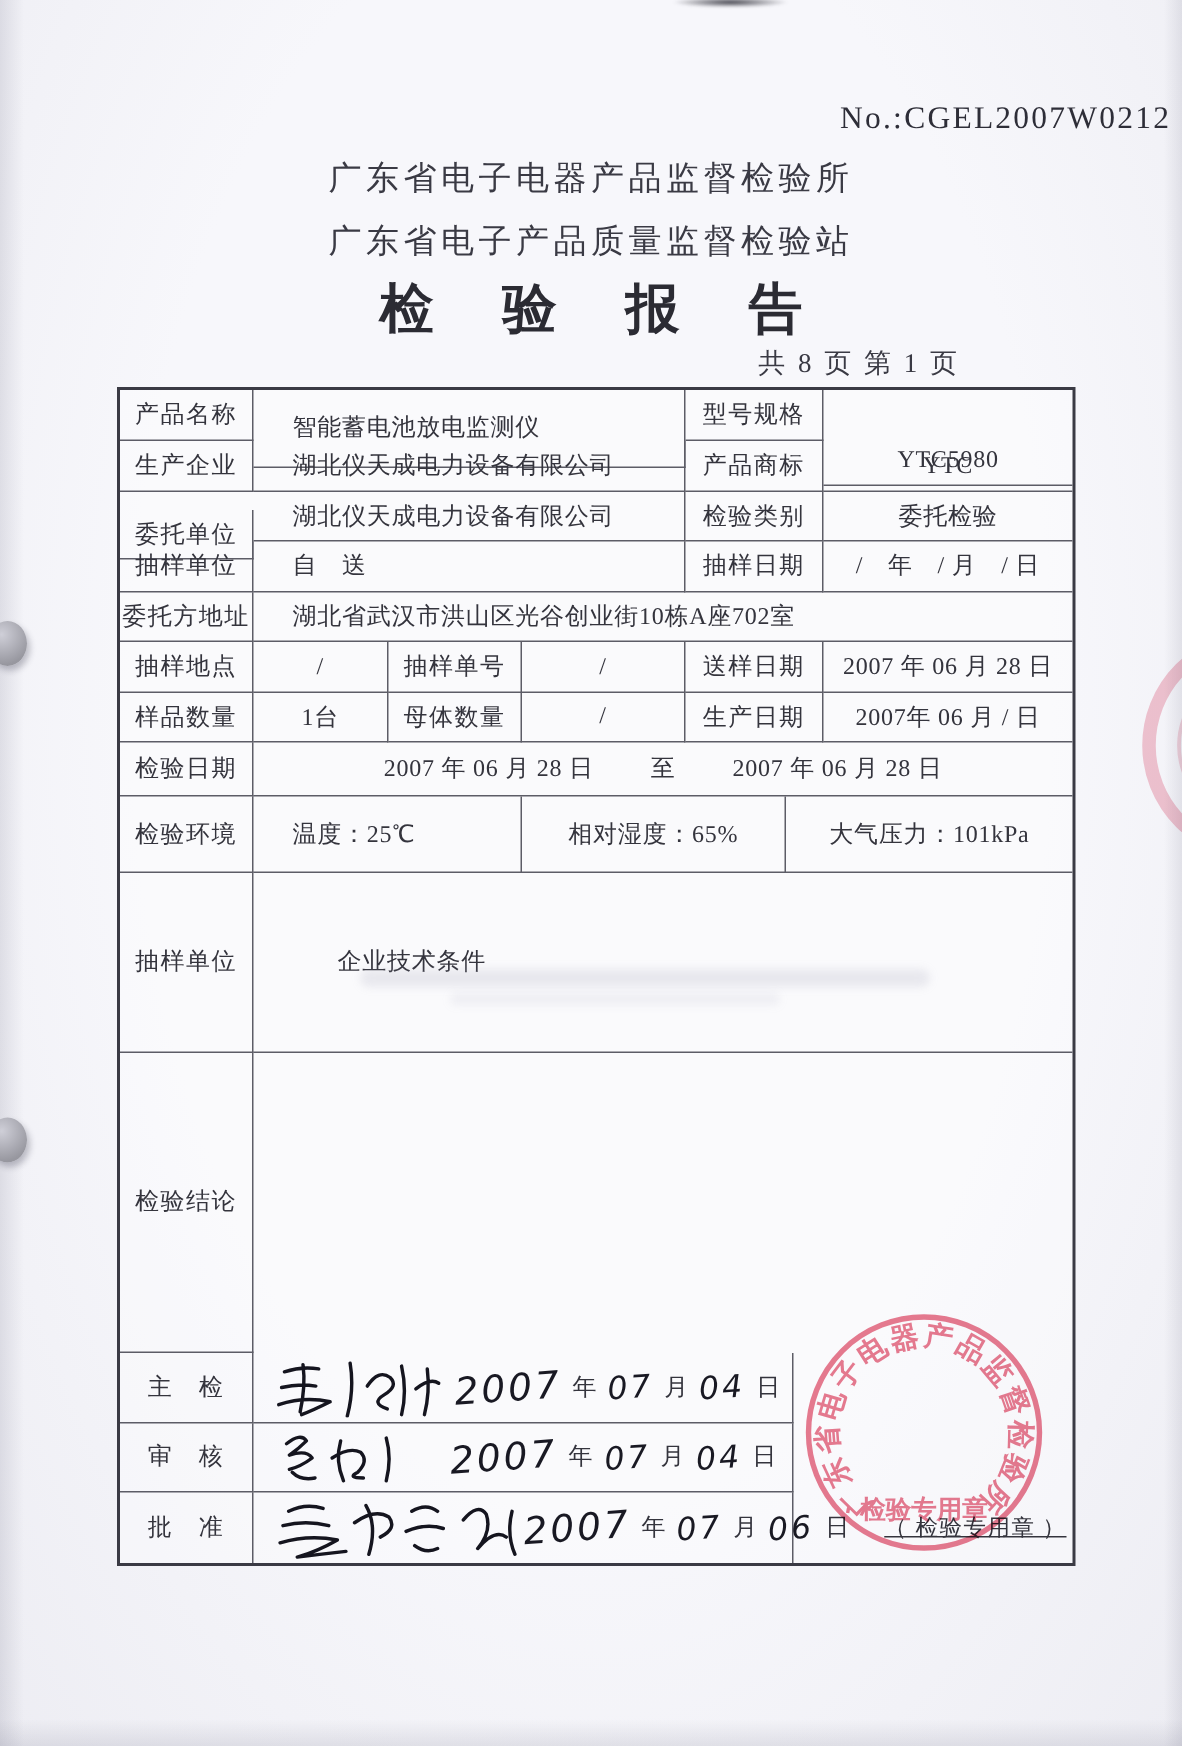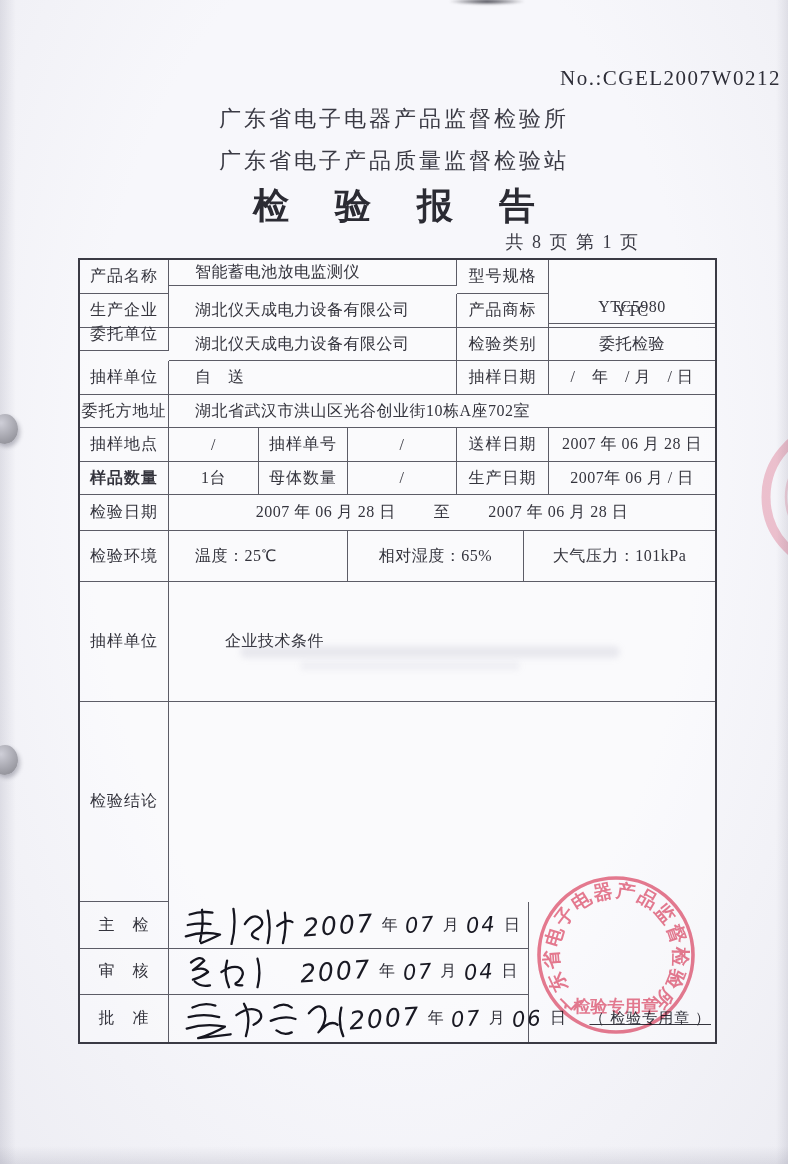--- a/index.html
+++ b/index.html
@@ -63,50 +63,50 @@
 
 <div class="report-no">No.:CGEL2007W0212</div>
 <div class="org-line org1">广东省电子电器产品监督检验所</div>
 <div class="org-line org2">广东省电子产品质量监督检验站</div>
 <div class="doc-title">检验报告</div>
 <div class="pagination">共 8 页 第 1 页</div>
 
 <div class="doc-table">
 
   <div class="cell lbl" style="left:0;top:0;width:89px;height:34px;">产品名称</div>
-  <div class="cell vl" style="left:89px;top:0;width:288px;height:26px;">智能蓄电池放电监测仪</div>
+  <div class="cell vl" style="left:89px;top:0;width:288px;height:52px;">智能蓄电池放电监测仪</div>
   <div class="cell lbl" style="left:377px;top:0;width:92px;height:34px;">型号规格</div>
   <div class="cell vc no-r" style="left:469px;top:0;width:166px;height:34px;margin-top:30px;">YTC5980</div>
 
   <div class="cell lbl" style="left:0;top:34px;width:89px;height:34px;">生产企业</div>
   <div class="cell vl" style="left:89px;top:34px;width:288px;height:34px;">湖北仪天成电力设备有限公司</div>
   <div class="cell lbl" style="left:377px;top:34px;width:92px;height:34px;">产品商标</div>
   <div class="cell vc no-r" style="left:469px;top:34px;width:166px;height:34px;">YTC</div>
 
-  <div class="cell lbl" style="left:0;top:58px;width:89px;height:33px;">委托单位</div>
+  <div class="cell lbl" style="left:0;top:80px;width:89px;height:33px;">委托单位</div>
   <div class="cell vl" style="left:89px;top:68px;width:288px;height:33px;">湖北仪天成电力设备有限公司</div>
   <div class="cell lbl" style="left:377px;top:68px;width:92px;height:33px;">检验类别</div>
   <div class="cell vc no-r" style="left:469px;top:68px;width:166px;height:33px;">委托检验</div>
 
   <div class="cell lbl" style="left:0;top:101px;width:89px;height:34px;">抽样单位</div>
   <div class="cell vl" style="left:89px;top:101px;width:288px;height:34px;">自　送</div>
   <div class="cell lbl" style="left:377px;top:101px;width:92px;height:34px;">抽样日期</div>
   <div class="cell vc no-r" style="left:469px;top:101px;width:166px;height:34px;">/　年　/ 月　/ 日</div>
 
   <div class="cell lbl" style="left:0;top:135px;width:89px;height:33px;">委托方地址</div>
   <div class="cell vl no-r" style="left:89px;top:135px;width:546px;height:33px;">湖北省武汉市洪山区光谷创业街10栋A座702室</div>
 
   <div class="cell lbl" style="left:0;top:168px;width:89px;height:34px;">抽样地点</div>
   <div class="cell vc" style="left:89px;top:168px;width:90px;height:34px;">/</div>
   <div class="cell lbl" style="left:179px;top:168px;width:89px;height:34px;">抽样单号</div>
   <div class="cell vc" style="left:268px;top:168px;width:109px;height:34px;">/</div>
   <div class="cell lbl" style="left:377px;top:168px;width:92px;height:34px;">送样日期</div>
   <div class="cell vc no-r" style="left:469px;top:168px;width:166px;height:34px;">2007 年 06 月 28 日</div>
 
-  <div class="cell lbl" style="left:0;top:202px;width:89px;height:33px;font-weight:bold;">样品数量</div>
+  <div class="cell lbl" style="left:0;top:202px;width:89px;height:33px;">样品数量</div>
   <div class="cell vc" style="left:89px;top:202px;width:90px;height:33px;">1台</div>
   <div class="cell lbl" style="left:179px;top:202px;width:89px;height:33px;text-align:center;">母体数量</div>
   <div class="cell vc" style="left:268px;top:202px;width:109px;height:33px;">/</div>
   <div class="cell lbl" style="left:377px;top:202px;width:92px;height:33px;">生产日期</div>
   <div class="cell vc no-r" style="left:469px;top:202px;width:166px;height:33px;">2007年 06 月 / 日</div>
 
   <div class="cell lbl" style="left:0;top:235px;width:89px;height:36px;">检验日期</div>
   <div class="cell vc no-r gap40" style="left:89px;top:235px;width:546px;height:36px;">
     <span>2007 年 06 月 28 日</span>
     <span>至</span>

